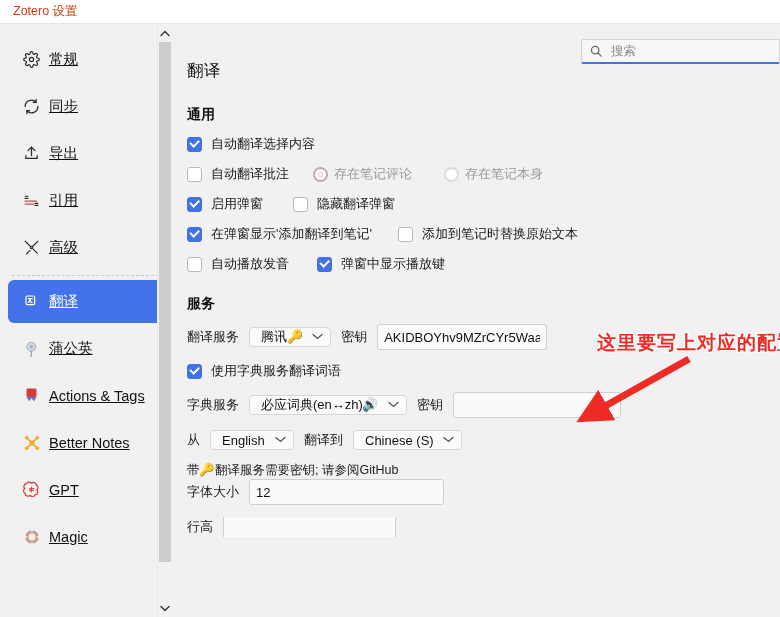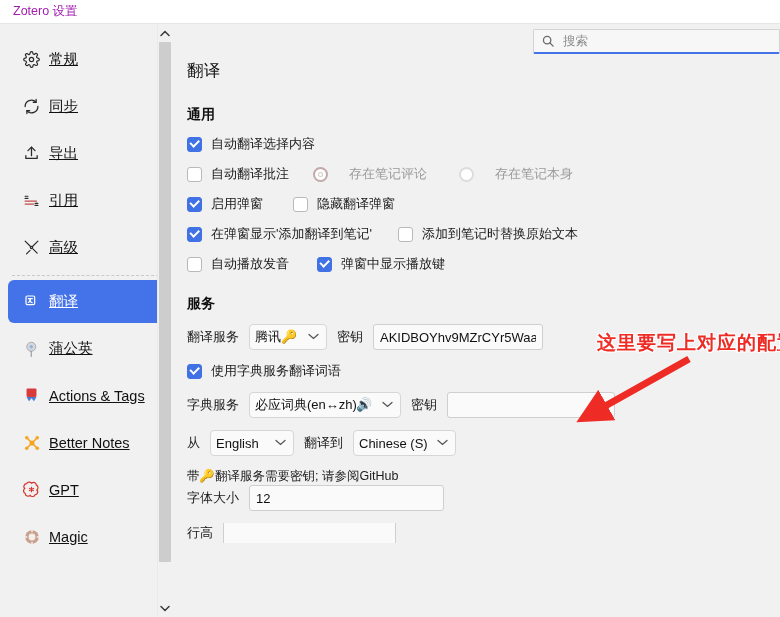--- a/index.html
+++ b/index.html
@@ -13,21 +13,21 @@
   }
 
   
   .titlebar {
     height: 24px;
     background: #ffffff;
     display: flex;
     align-items: center;
     padding-left: 13px;
     font-size: 12.5px;
-    color: #a21caf;
+    color: #c2410c;
     border-bottom: 1px solid #e6e6e6;
   }
 
   
   .shell {
     display: flex;
     height: 593px;
     width: 780px;
     background: #f1f1f1;
   }
@@ -101,22 +101,22 @@
   .main {
     flex: 1;
     position: relative;
     background: #f1f1f1;
     overflow: hidden;
   }
 
   
   .search-wrap {
     position: absolute;
-    top: 5px; right: 0;
-    width: 247px;
+    top: 15px; right: 0;
+    width: 199px;
   }
   .search-box {
     display: flex;
     align-items: center;
     height: 25px;
     background: #f7f7f7;
     border: 1px solid #d4d4d4;
     border-bottom: 2px solid #4472e8;
     border-radius: 2px;
     padding: 0 8px;
@@ -187,21 +187,21 @@
     width: 7px; height: 3.5px;
     border-left: 2px solid #fff;
     border-bottom: 2px solid #fff;
     transform: rotate(-45deg) translate(1px,-1px);
   }
 
   
   .rb {
     display: inline-flex;
     align-items: center;
-    gap: 21px;
+    gap: 6px;
     font-size: 13px;
     color: #9b9b9b;
     white-space: nowrap;
     justify-content: center;
   }
   .radio {
     width: 15px; height: 15px;
     border-radius: 50%;
     border: 2px solid #cdbcbc;
     background: #fff;
@@ -226,25 +226,25 @@
     color: #1b1b1b;
     white-space: nowrap;
   }
 
   
   .dd {
     display: inline-flex;
     align-items: center;
     justify-content: space-between;
     gap: 9px;
-    height: 26px;
+    height: 20px;
     background: #fafafa;
     border: 1px solid #d6d6d6;
     border-radius: 4px;
-    padding: 0 7px 0 5px;
+    padding: 0 7px 0 11px;
     font-size: 13px;
     color: #111;
     white-space: nowrap;
     cursor: default;
   }
   .dd .chev { color: #555; font-size: 10px; line-height: 1; }
 
   
   .tin {
     height: 26px;

